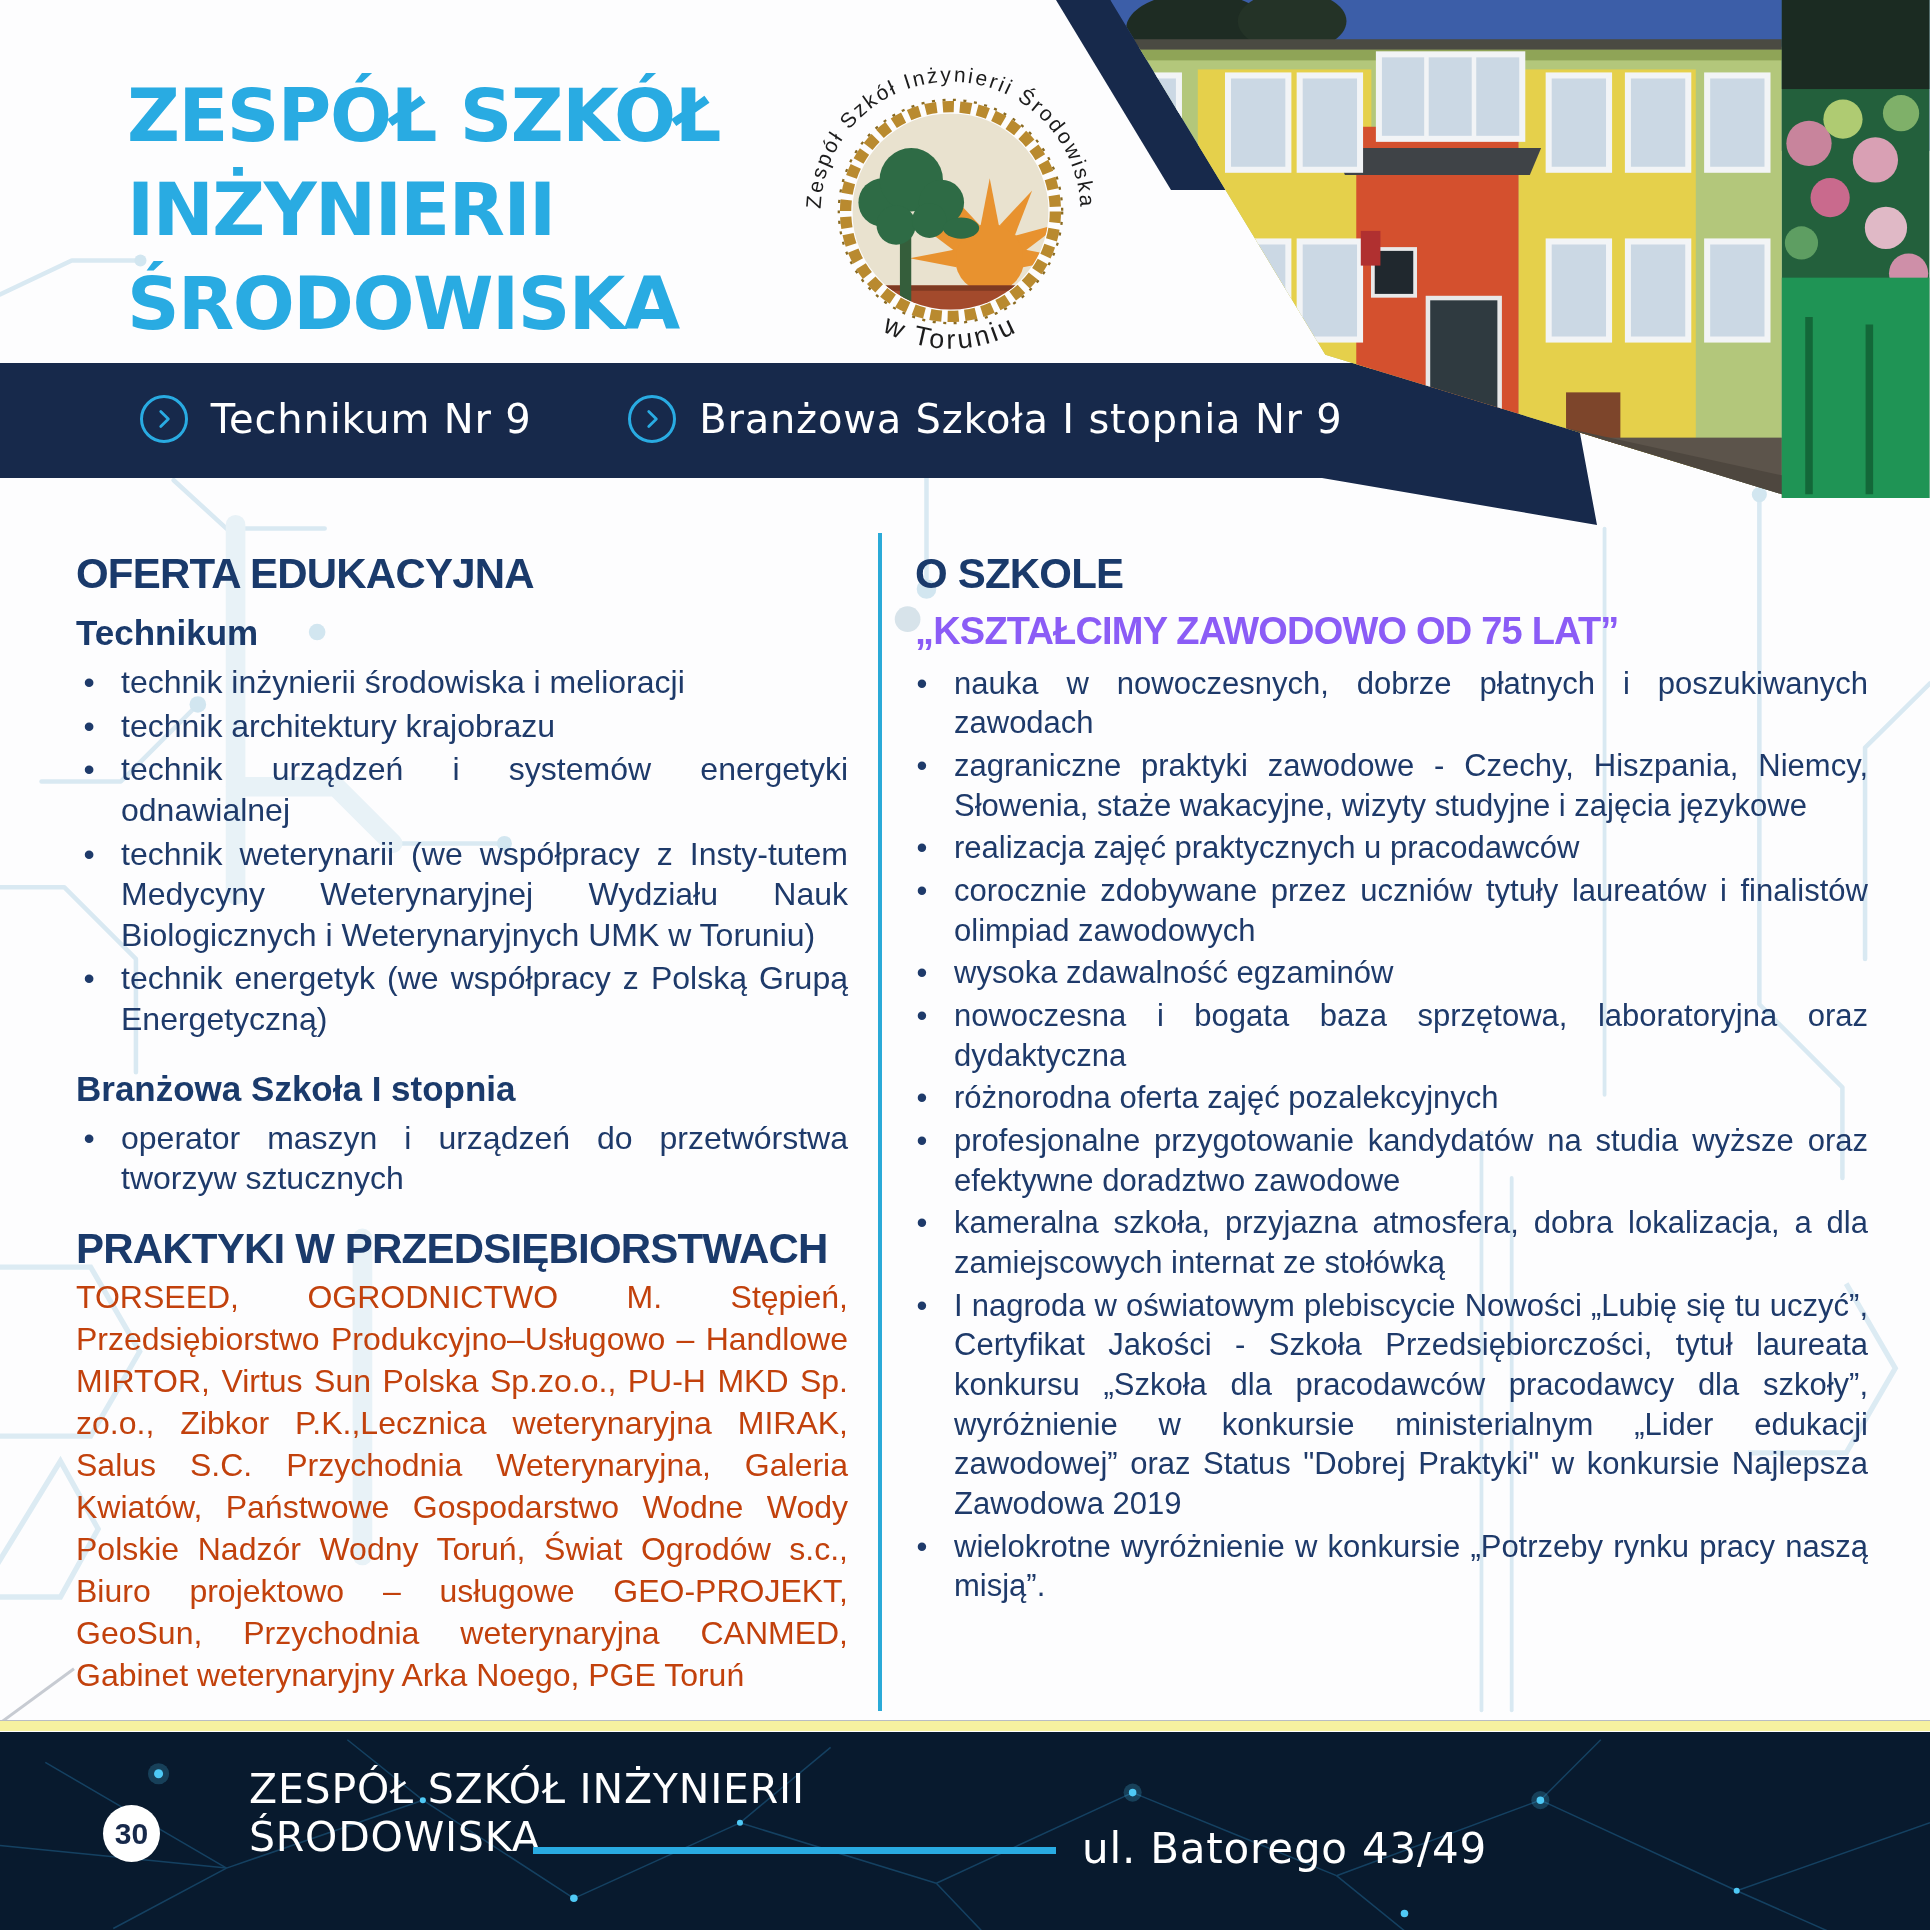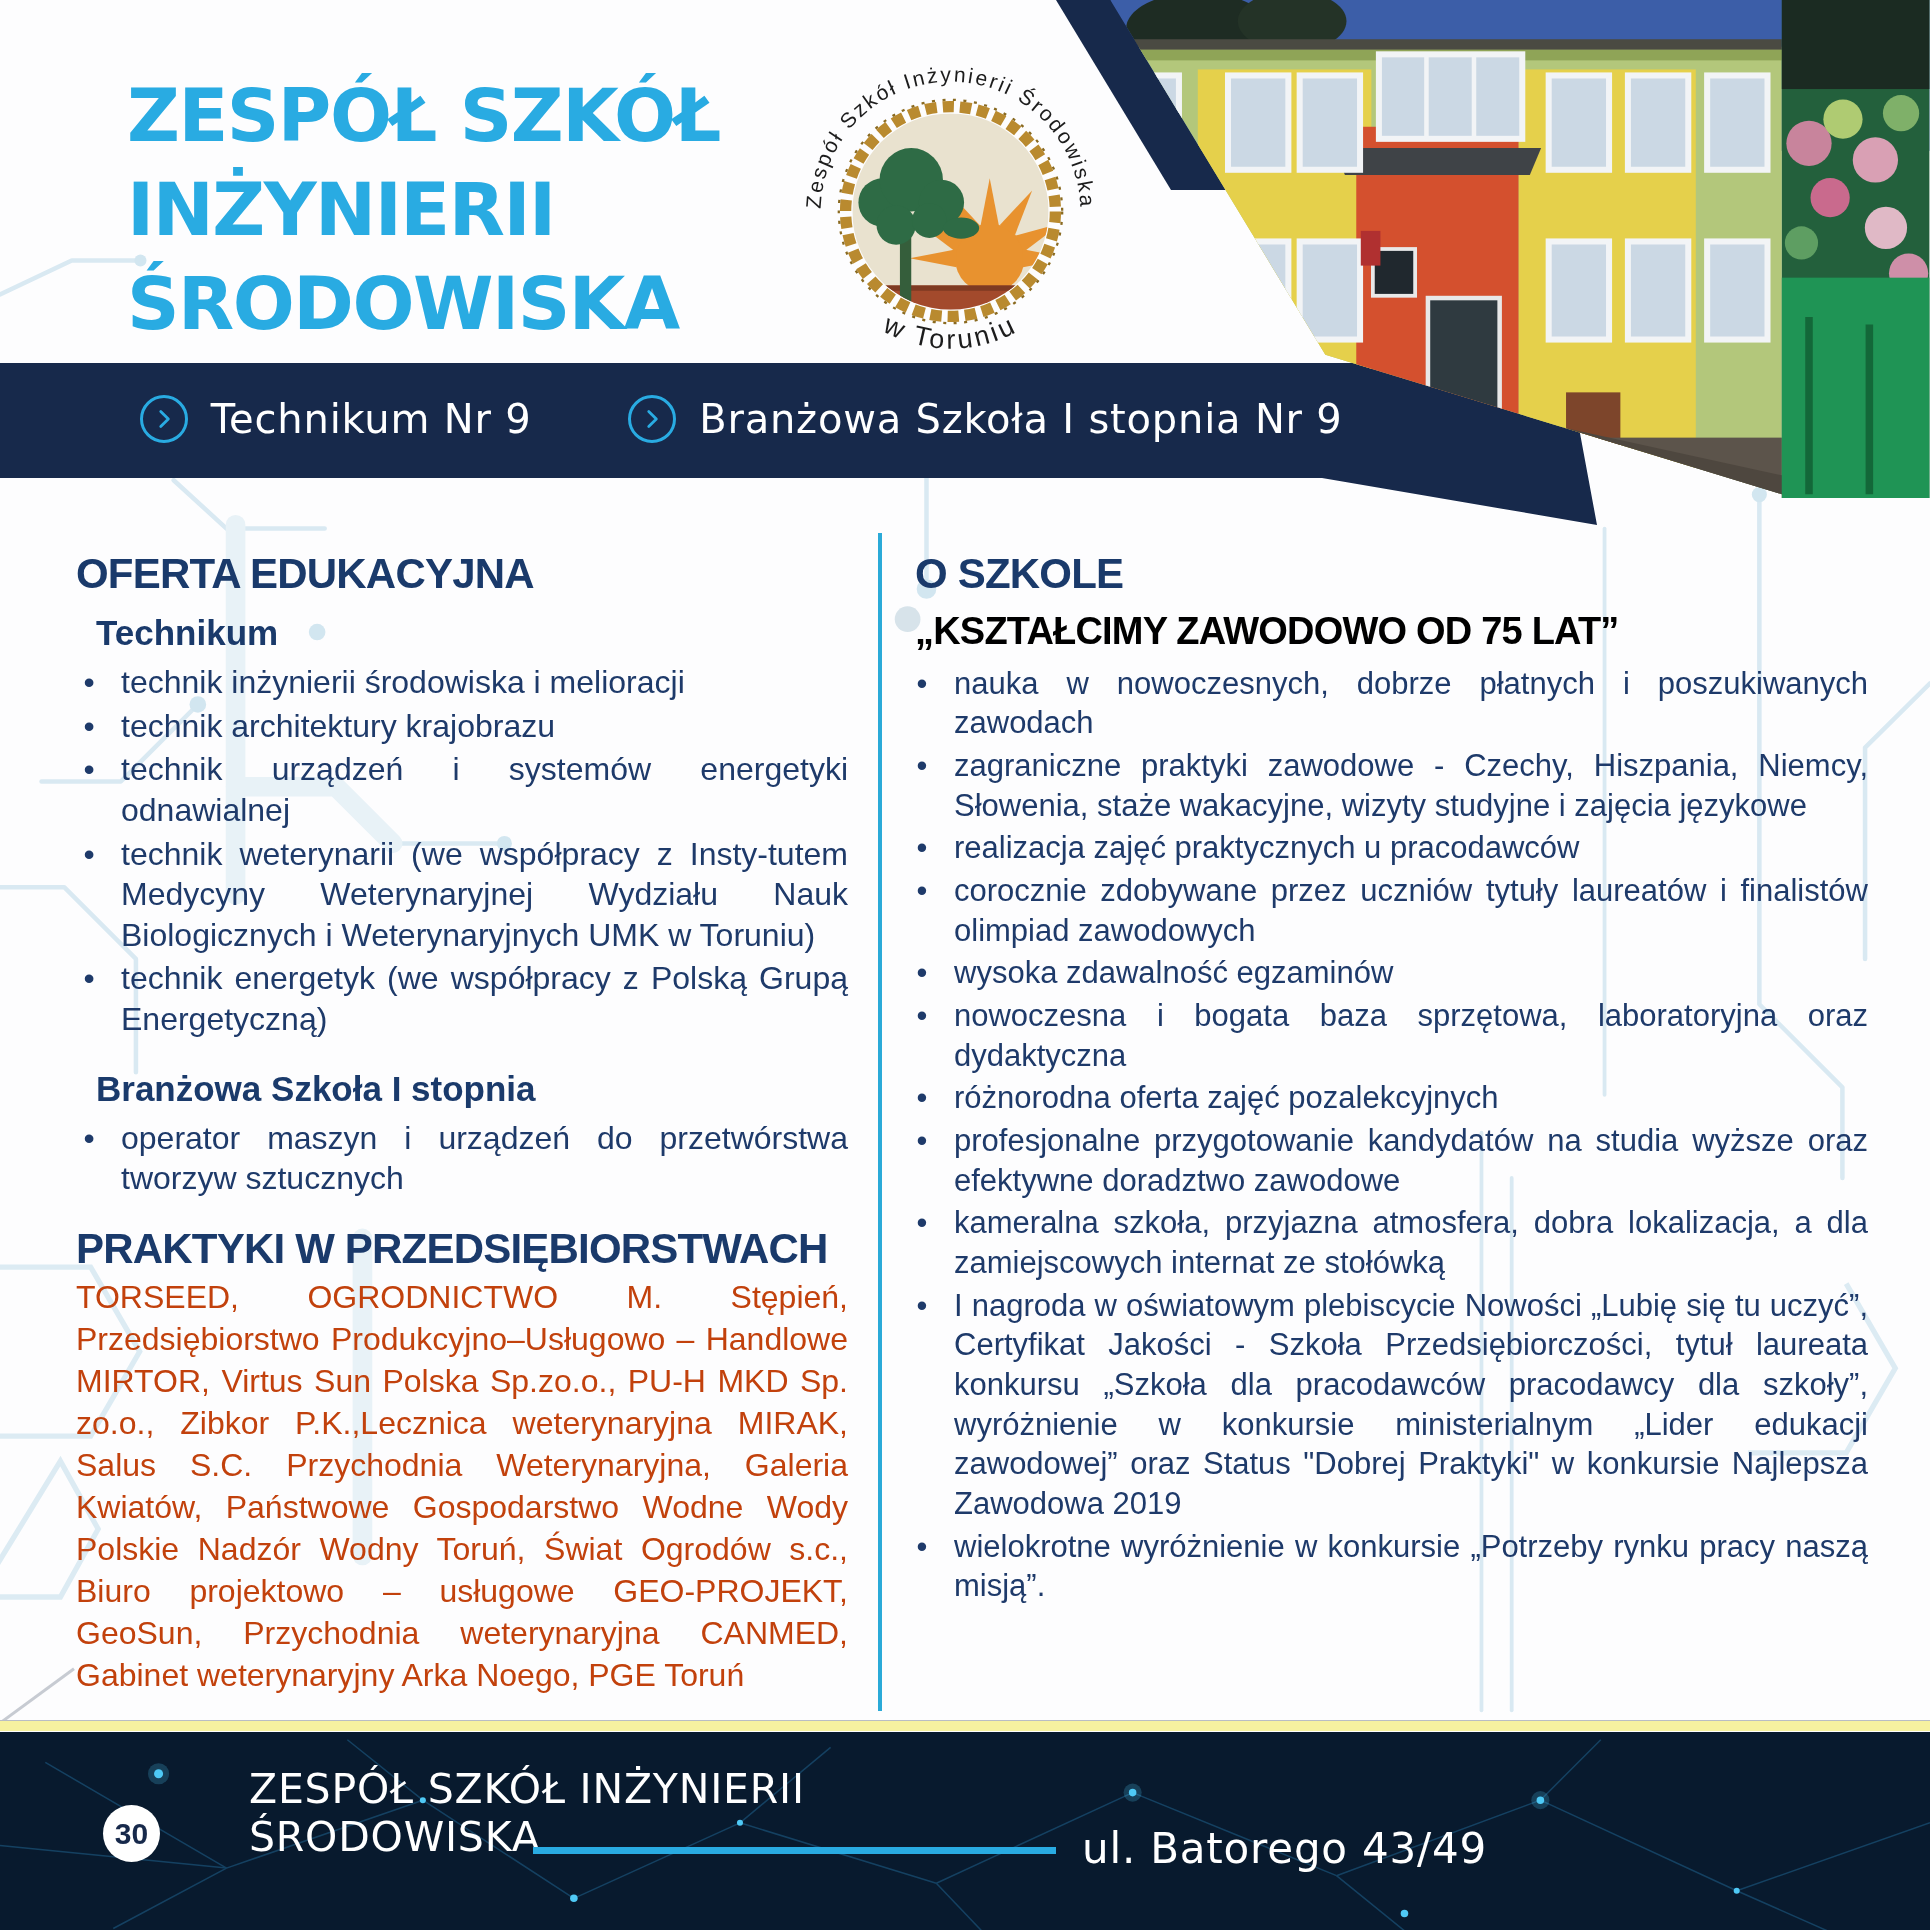--- a/index.html
+++ b/index.html
@@ -56,22 +56,22 @@
 
   
   .col { position:absolute; top:550px; z-index:1; }
   .col-left  { left:76px;  width:772px; }
   .col-right { left:915px; width:953px; }
   .col-divider {
     position:absolute; left:878px; top:533px; width:3.8px; height:1178px;
     background:#2baad8; z-index:1;
   }
   h2.section-heading { font-size:42px; font-weight:700; color:#1a3a6b; letter-spacing:-0.8px; }
-  h3.sub-heading { font-size:35px; font-weight:700; color:#1a3a6b; margin-top:15px;margin-left:20px; }
-  .slogan { font-size:38px; font-weight:700; color:#000000; margin-top:12px; letter-spacing:-0.8px; }
+  h3.sub-heading { font-size:35px; font-weight:700; color:#1a3a6b; margin-top:15px; }
+  .slogan { font-size:38px; font-weight:700; color:#8b5cf6; margin-top:12px; letter-spacing:-0.8px; }
 
   ul.bullets { list-style:none; margin-top:9px; }
   ul.bullets li {
     position:relative; padding-left:45px; font-size:32px; line-height:1.27;
     color:#1e3a6a; text-align:justify; margin-bottom:3px;
   }
   ul.bullets li::before {
     content:"\2022"; position:absolute; left:7.6px; top:0; color:#1e3a6a;
   }
   .col-right ul.bullets { margin-top:10.6px; }

